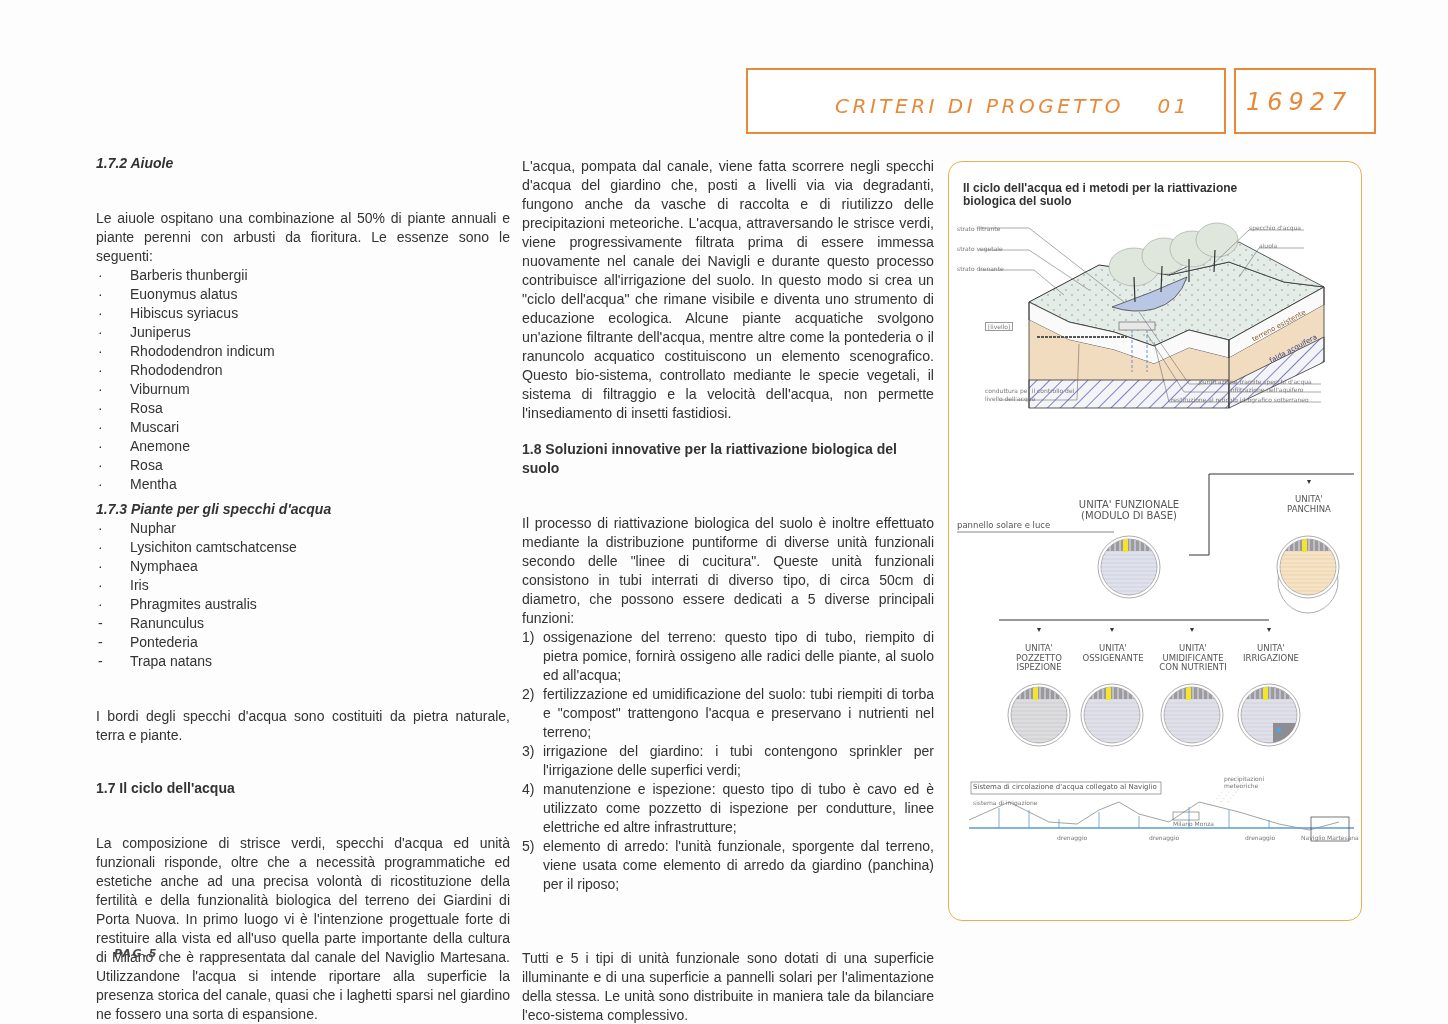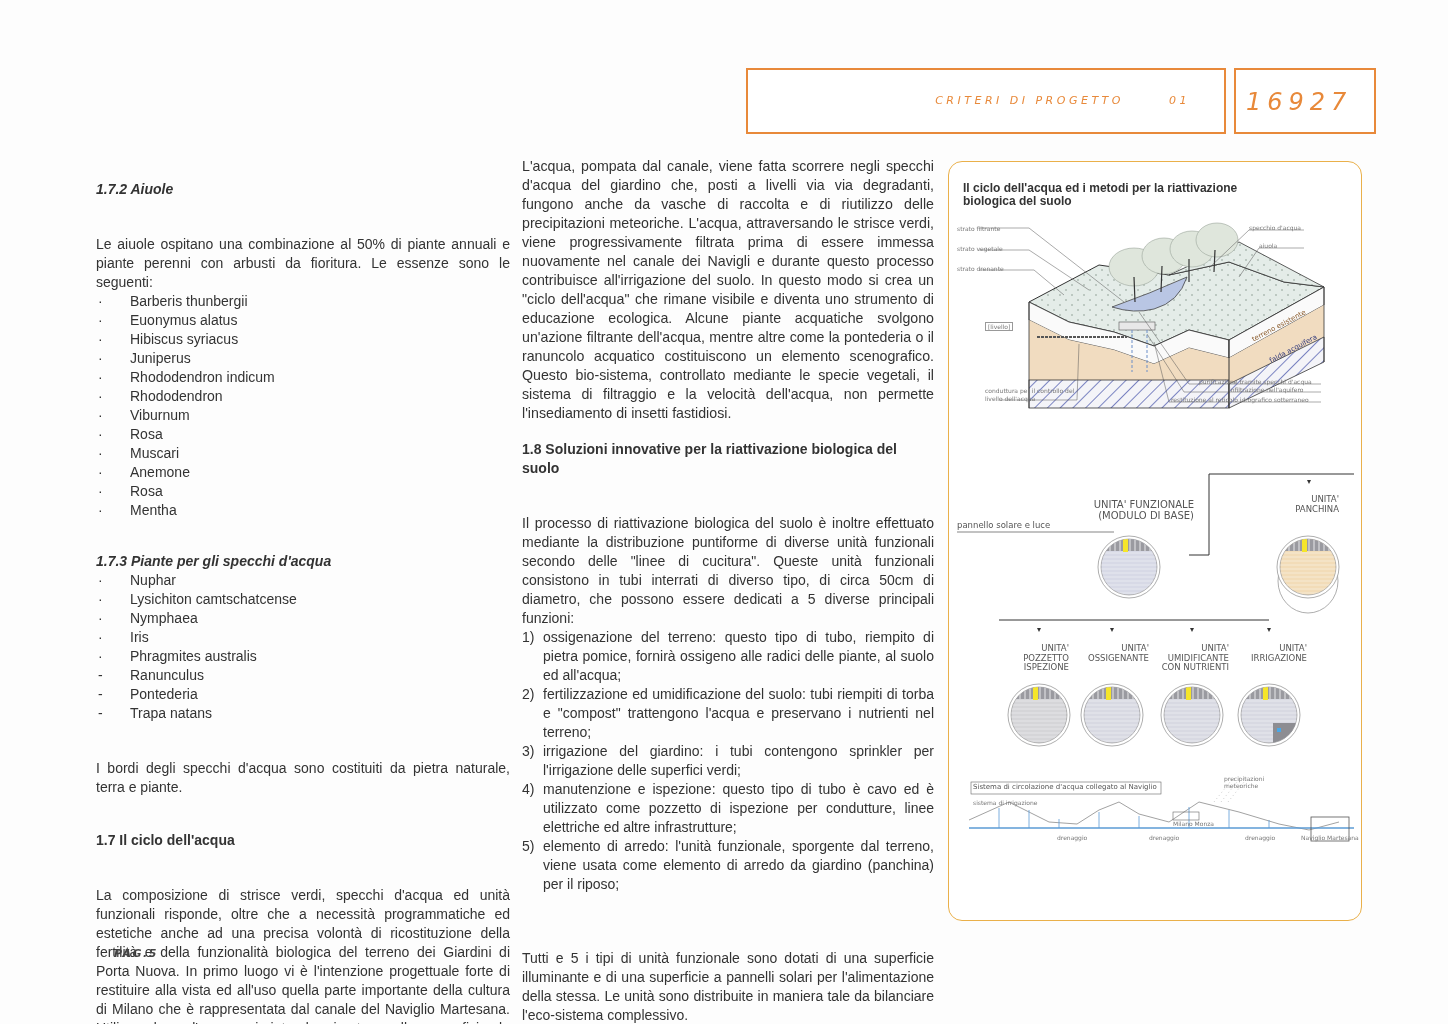--- a/index.html
+++ b/index.html
@@ -3,28 +3,28 @@
 <meta charset="utf-8">
 <style>
   * { box-sizing: border-box; margin: 0; padding: 0; }
   html, body { width: 1448px; height: 1024px; background: #fdfdfd; overflow: hidden; }
   body { position: relative; font-family: "Liberation Sans", sans-serif; color: #2a2a2a; }
 
   .hdr-box { position: absolute; border: 2px solid #e8893a; background: #fff; }
   .hdr-title { left: 746px; top: 68px; width: 480px; height: 66px; }
   .hdr-num { left: 1234px; top: 68px; width: 142px; height: 66px; }
   .hdr-text { position: absolute; font-style: italic; color: #e8893a; letter-spacing: 3px; font-family: "DejaVu Sans", sans-serif; }
-  .hdr-title .hdr-text { right: 34px; top: 24px; font-size: 11px; letter-spacing: 3.5px; }
+  .hdr-title .hdr-text { right: 34px; top: 24px; font-size: 20px; letter-spacing: 3.5px; }
   .hdr-num .hdr-text { left: 10px; top: 18px; font-size: 24px; letter-spacing: 6px; }
 
   .col { position: absolute; font-size: 14px; line-height: 19px; color: #333; }
   .col-left { left: 96px; top: 154px; width: 414px; }
   .col-mid { left: 522px; top: 157px; width: 412px; }
 
-  .h-ital { font-weight: bold; font-style: italic; font-size: 14px; margin-top: 26px; }
+  .h-ital { font-weight: bold; font-style: italic; font-size: 14px; }
   .h-bold { font-weight: bold; font-size: 14px; }
   .para { text-align: justify; margin-top: 36px; }
   .para-mid { text-align: justify; font-size: 14.2px; }
 
   ul.plain { list-style: none; }
   ul.plain li { position: relative; padding-left: 34px; }
   ul.plain li .mk { position: absolute; left: 2px; top: 0; width: 10px; text-align: left; }
 
   ol.num { list-style: none; }
   ol.num li { position: relative; padding-left: 21px; text-align: justify; }
@@ -33,21 +33,21 @@
   .gap { height: 12px; }
   .gap-lg { height: 34px; }
 
   .page-num { position: absolute; left: 114px; top: 947px; font-family: "DejaVu Sans", sans-serif; font-style: italic; font-weight: bold; font-size: 11px; letter-spacing: 1.5px; color: #444; text-align: right; }
 
   
   .panel { position: absolute; left: 948px; top: 161px; width: 414px; height: 760px; border: 1.5px solid #eab04a; border-radius: 14px; background: #fff; }
   .panel-title { position: absolute; left: 14px; top: 20px; width: 300px; font-weight: bold; font-size: 12px; line-height: 13px; color: #333; }
   .dlabel { position: absolute; font-family: "DejaVu Sans", sans-serif; color: #555; white-space: nowrap; }
   .tiny { font-size: 6px; color: #777; }
-  .unit-label { font-size: 8.5px; line-height: 9.5px; text-align: right; color: #555; }
+  .unit-label { font-size: 8.5px; line-height: 9.5px; text-align: center; color: #555; }
   svg { position: absolute; overflow: visible; }
 </style>
 </head>
 <body>
 
 <div class="hdr-box hdr-title">
   <span class="hdr-text" style="right:100px">CRITERI DI PROGETTO</span>
   <span class="hdr-text">01</span>
 </div>
 <div class="hdr-box hdr-num">

